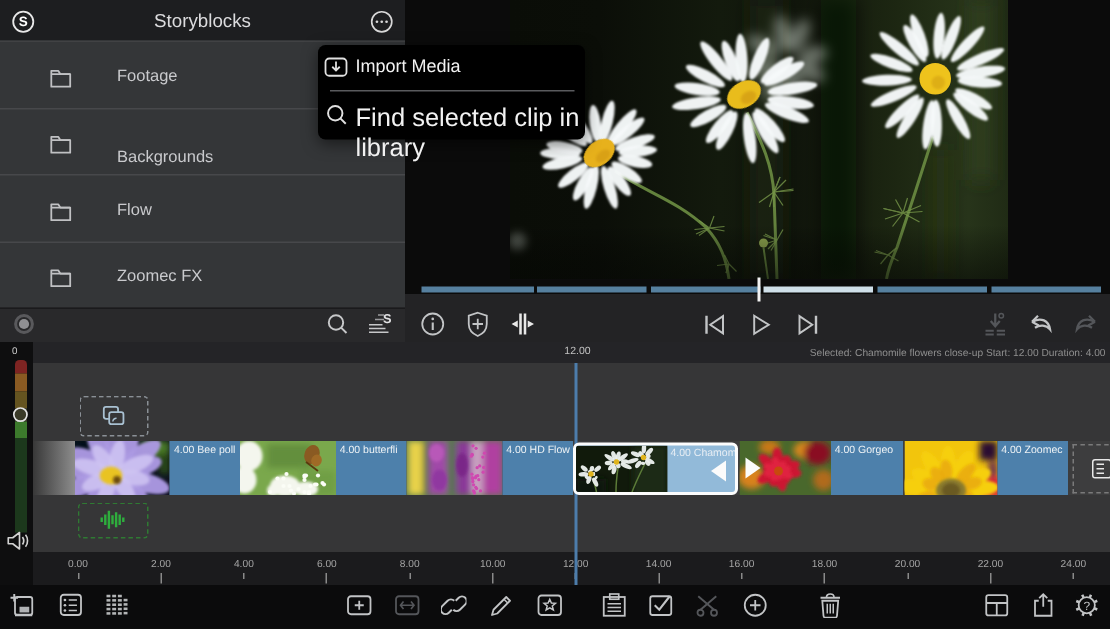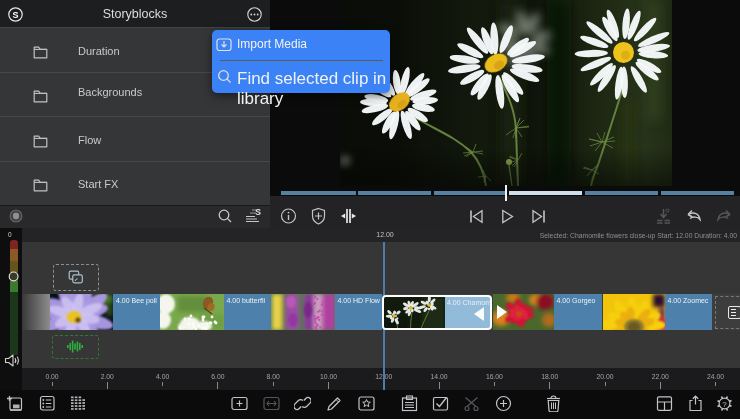--- a/index.html
+++ b/index.html
@@ -48,39 +48,39 @@
         <circle cx="8.5" cy="8.5" r="6.7" fill="none" stroke="#d8d8d8" stroke-width="1.1"></circle>
         <circle cx="5.3" cy="8.5" r="0.9" fill="#d8d8d8"></circle>
         <circle cx="8.5" cy="8.5" r="0.9" fill="#d8d8d8"></circle>
         <circle cx="11.7" cy="8.5" r="0.9" fill="#d8d8d8"></circle>
       </svg>
 <div class="abs" style="left:0;top:27px;width:270px;height:1px;background:#414244;"></div>
 <svg style="position:absolute;left:33px;top:43.7px" width="15" height="15" viewBox="0 0 15 15">
         <path d="M1.2,3.2 h4.6 l1.4,2.2 h6.6 v8.4 h-12.6 z" fill="none" stroke="#c0c1c3" stroke-width="1.2" stroke-linejoin="round"></path>
         <path d="M1.2,5.4 h12.6" stroke="#c0c1c3" stroke-width="1.1"></path>
       </svg>
-<div class="abs" style="left:78px;top:44.7px;font-size:11px;color:#c9cacd;">Duration</div>
+<div class="abs" style="left:78px;top:44.7px;font-size:11px;color:#c9cacd;">Footage</div>
 <div class="abs" style="left:0;top:71.5px;width:270px;height:1px;background:#47484b;"></div>
 <svg style="position:absolute;left:33px;top:88.2px" width="15" height="15" viewBox="0 0 15 15">
         <path d="M1.2,3.2 h4.6 l1.4,2.2 h6.6 v8.4 h-12.6 z" fill="none" stroke="#c0c1c3" stroke-width="1.2" stroke-linejoin="round"></path>
         <path d="M1.2,5.4 h12.6" stroke="#c0c1c3" stroke-width="1.1"></path>
       </svg>
-<div class="abs" style="left:78px;top:86px;font-size:11px;color:#c9cacd;">Backgrounds</div>
+<div class="abs" style="left:78px;top:99px;font-size:11px;color:#c9cacd;">Backgrounds</div>
 <div class="abs" style="left:0;top:116.0px;width:270px;height:1px;background:#47484b;"></div>
 <svg style="position:absolute;left:33px;top:132.7px" width="15" height="15" viewBox="0 0 15 15">
         <path d="M1.2,3.2 h4.6 l1.4,2.2 h6.6 v8.4 h-12.6 z" fill="none" stroke="#c0c1c3" stroke-width="1.2" stroke-linejoin="round"></path>
         <path d="M1.2,5.4 h12.6" stroke="#c0c1c3" stroke-width="1.1"></path>
       </svg>
 <div class="abs" style="left:78px;top:133.7px;font-size:11px;color:#c9cacd;">Flow</div>
 <div class="abs" style="left:0;top:160.5px;width:270px;height:1px;background:#47484b;"></div>
 <svg style="position:absolute;left:33px;top:177.2px" width="15" height="15" viewBox="0 0 15 15">
         <path d="M1.2,3.2 h4.6 l1.4,2.2 h6.6 v8.4 h-12.6 z" fill="none" stroke="#c0c1c3" stroke-width="1.2" stroke-linejoin="round"></path>
         <path d="M1.2,5.4 h12.6" stroke="#c0c1c3" stroke-width="1.1"></path>
       </svg>
-<div class="abs" style="left:78px;top:178.2px;font-size:11px;color:#c9cacd;">Start FX</div>
+<div class="abs" style="left:78px;top:178.2px;font-size:11px;color:#c9cacd;">Zoomec FX</div>
 <div class="abs" style="left:0;top:205px;width:270px;height:23px;background:#29292b;border-top:1px solid #1a1a1c;"></div>
 <svg style="position:absolute;left:9px;top:209px" width="14" height="14" viewBox="0 0 14 14">
         <circle cx="7" cy="7" r="5.6" fill="none" stroke="#59595c" stroke-width="2"></circle>
         <circle cx="7" cy="7" r="3.4" fill="#8f8f92"></circle>
       </svg>
 <svg style="position:absolute;left:217px;top:208px" width="16" height="16" viewBox="0 0 16 16">
         <circle cx="7" cy="7" r="4.8" fill="none" stroke="#c6c7c9" stroke-width="1.3"></circle>
         <path d="M10.4,10.4 L14,14" stroke="#c6c7c9" stroke-width="1.3"></path>
       </svg>
 <svg style="position:absolute;left:244px;top:207px" width="18" height="17" viewBox="0 0 18 17">
@@ -286,21 +286,21 @@
       </svg>
 <svg style="position:absolute;left:414px;top:208px" width="19" height="17" viewBox="0 0 19 17">
         <path d="M4,6.5 L8,2.5 M4,6.5 L8.5,9" stroke="#c2c4c6" stroke-width="1.5" fill="none"></path>
         <path d="M4.5,6.3 C10,3.5 15,5.5 16,11.5 C13.5,8.5 9,8.5 6,10.5" fill="none" stroke="#c2c4c6" stroke-width="1.5"></path>
       </svg>
 <svg style="position:absolute;left:445px;top:208px" width="19" height="17" viewBox="0 0 19 17">
         <path d="M15,6.5 L11,2.5 M15,6.5 L10.5,9" stroke="#54565a" stroke-width="1.5" fill="none"></path>
         <path d="M14.5,6.3 C9,3.5 4,5.5 3,11.5 C5.5,8.5 10,8.5 13,10.5" fill="none" stroke="#54565a" stroke-width="1.5"></path>
       </svg>
 </div>
-<div class="abs" style="left:212px;top:30px;width:178px;height:63px;background:#3b82f6;border-radius:5px;box-shadow:0 3px 10px rgba(0,0,0,0.5);z-index:30;padding-left:13px;">
+<div class="abs" style="left:212px;top:30px;width:178px;height:63px;background:#000000;border-radius:5px;box-shadow:0 3px 10px rgba(0,0,0,0.5);z-index:30;padding-left:13px;">
 <div class="abs" style="left:8px;top:29.5px;width:163px;height:1px;background:#5a5b5e;"></div>
 <div class="abs" style="left:25px;top:7px;font-size:12px;color:#f2f2f2;">Import Media</div>
 <div class="abs" style="left:25px;top:38.5px;font-size:17px;color:#f2f2f2;">Find selected clip in library</div>
 <svg style="position:absolute;left:4px;top:8px" width="17" height="14" viewBox="0 0 17 14">
         <rect x="1" y="1" width="14" height="11.5" rx="2.5" fill="none" stroke="#e0e0e0" stroke-width="1.2"></rect>
         <path d="M8,3 v5.5 M5.5,6.5 L8,9 L10.5,6.5" stroke="#e0e0e0" stroke-width="1.2" fill="none"></path>
       </svg>
 <svg style="position:absolute;left:5px;top:39px" width="16" height="16" viewBox="0 0 16 16">
         <circle cx="6.5" cy="6.5" r="4.8" fill="none" stroke="#e0e0e0" stroke-width="1.3"></circle>
         <path d="M9.9,9.9 L13.5,13.5" stroke="#e0e0e0" stroke-width="1.3"></path>

